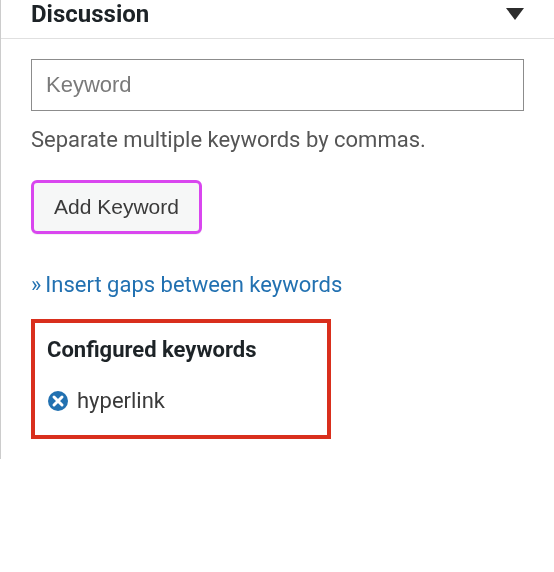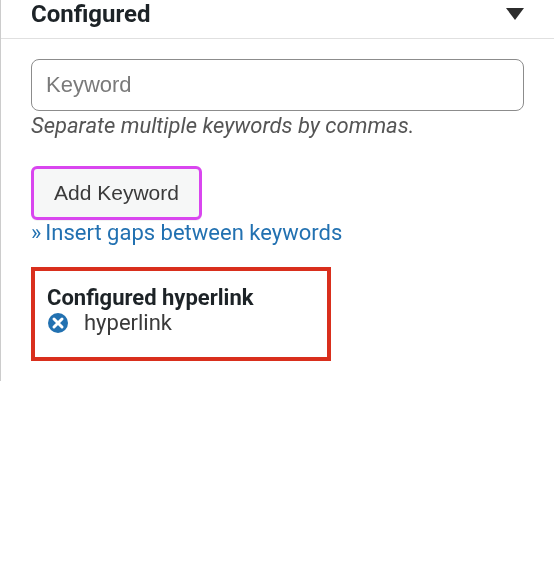--- a/index.html
+++ b/index.html
@@ -35,45 +35,45 @@
       color: #1d2327;
     }
     .section-content {
       padding: 20px 30px;
     }
     .keyword-input {
       width: 100%;
       padding: 12px 14px;
       font-size: 22px;
       border: 1px solid #8c8c8c;
-      border-radius: 8px;
+      border-radius: 0;
       color: #333;
       background: #fff;
     }
     .keyword-input::placeholder {
       color: #7a7a7a;
     }
     .help-text {
       font-size: 22px;
-      font-style: italic;
       color: #555;
-      margin-top: 2px;
+      margin-top: 16px;
     }
     .add-button {
       margin-top: 28px;
       padding: 12px 20px;
       font-size: 21px;
       background: #f6f7f7;
       border: 3px solid #d946ef;
       border-radius: 6px;
       color: #3a3a3a;
       cursor: pointer;
       box-shadow: 0 1px 0 rgba(0,0,0,0.05);
     }
     .link-row {
+      margin-top: 38px;
     }
     .link-row a {
       color: #2271b1;
       text-decoration: none;
       font-size: 22px;
     }
     .link-prefix {
       color: #2271b1;
       font-size: 22px;
       margin-right: 4px;
@@ -85,21 +85,22 @@
       width: 300px;
     }
     .configured-title {
       font-size: 22px;
       font-weight: 700;
       color: #1d2327;
     }
     .keyword-item {
       display: flex;
       align-items: center;
-      gap: 15px;
+      margin-top: 26px;
+      gap: 8px;
     }
     .keyword-text {
       font-size: 22px;
       color: #3a3a3a;
     }
     .remove-icon {
       display: inline-flex;
       align-items: center;
       justify-content: center;
       width: 22px;
@@ -119,37 +120,37 @@
       border-left: 9px solid transparent;
       border-right: 9px solid transparent;
       border-bottom: 12px solid #777;
     }
   </style>
 </head>
 <body>
 
 <div class="panel">
   <div class="section-header top">
-    <div class="section-title">Configured</div>
+    <div class="section-title">Discussion</div>
     <div class="triangle-down"></div>
   </div>
 
 
   <div class="section-content">
     <input type="text" class="keyword-input" placeholder="Keyword" style="">
     <div class="help-text">Separate multiple keywords by commas.</div>
 
     <button class="add-button">Add Keyword</button>
 
     <div class="link-row">
       <span class="link-prefix">»</span><a href="#">Insert gaps between keywords</a>
     </div>
 
     <div class="configured-section">
-      <div class="configured-title">Configured hyperlink</div>
+      <div class="configured-title">Configured keywords</div>
       <div class="keyword-item">
         <span class="remove-icon">
           <svg width="22" height="22" viewBox="0 0 22 22">
             <circle cx="11" cy="11" r="10" fill="#2271b1"></circle>
             <path d="M 7 7 L 15 15 M 15 7 L 7 15" stroke="#fff" stroke-width="3" stroke-linecap="round"></path>
           </svg>
         </span>
         <span class="keyword-text">hyperlink</span>
       </div>
     </div>

